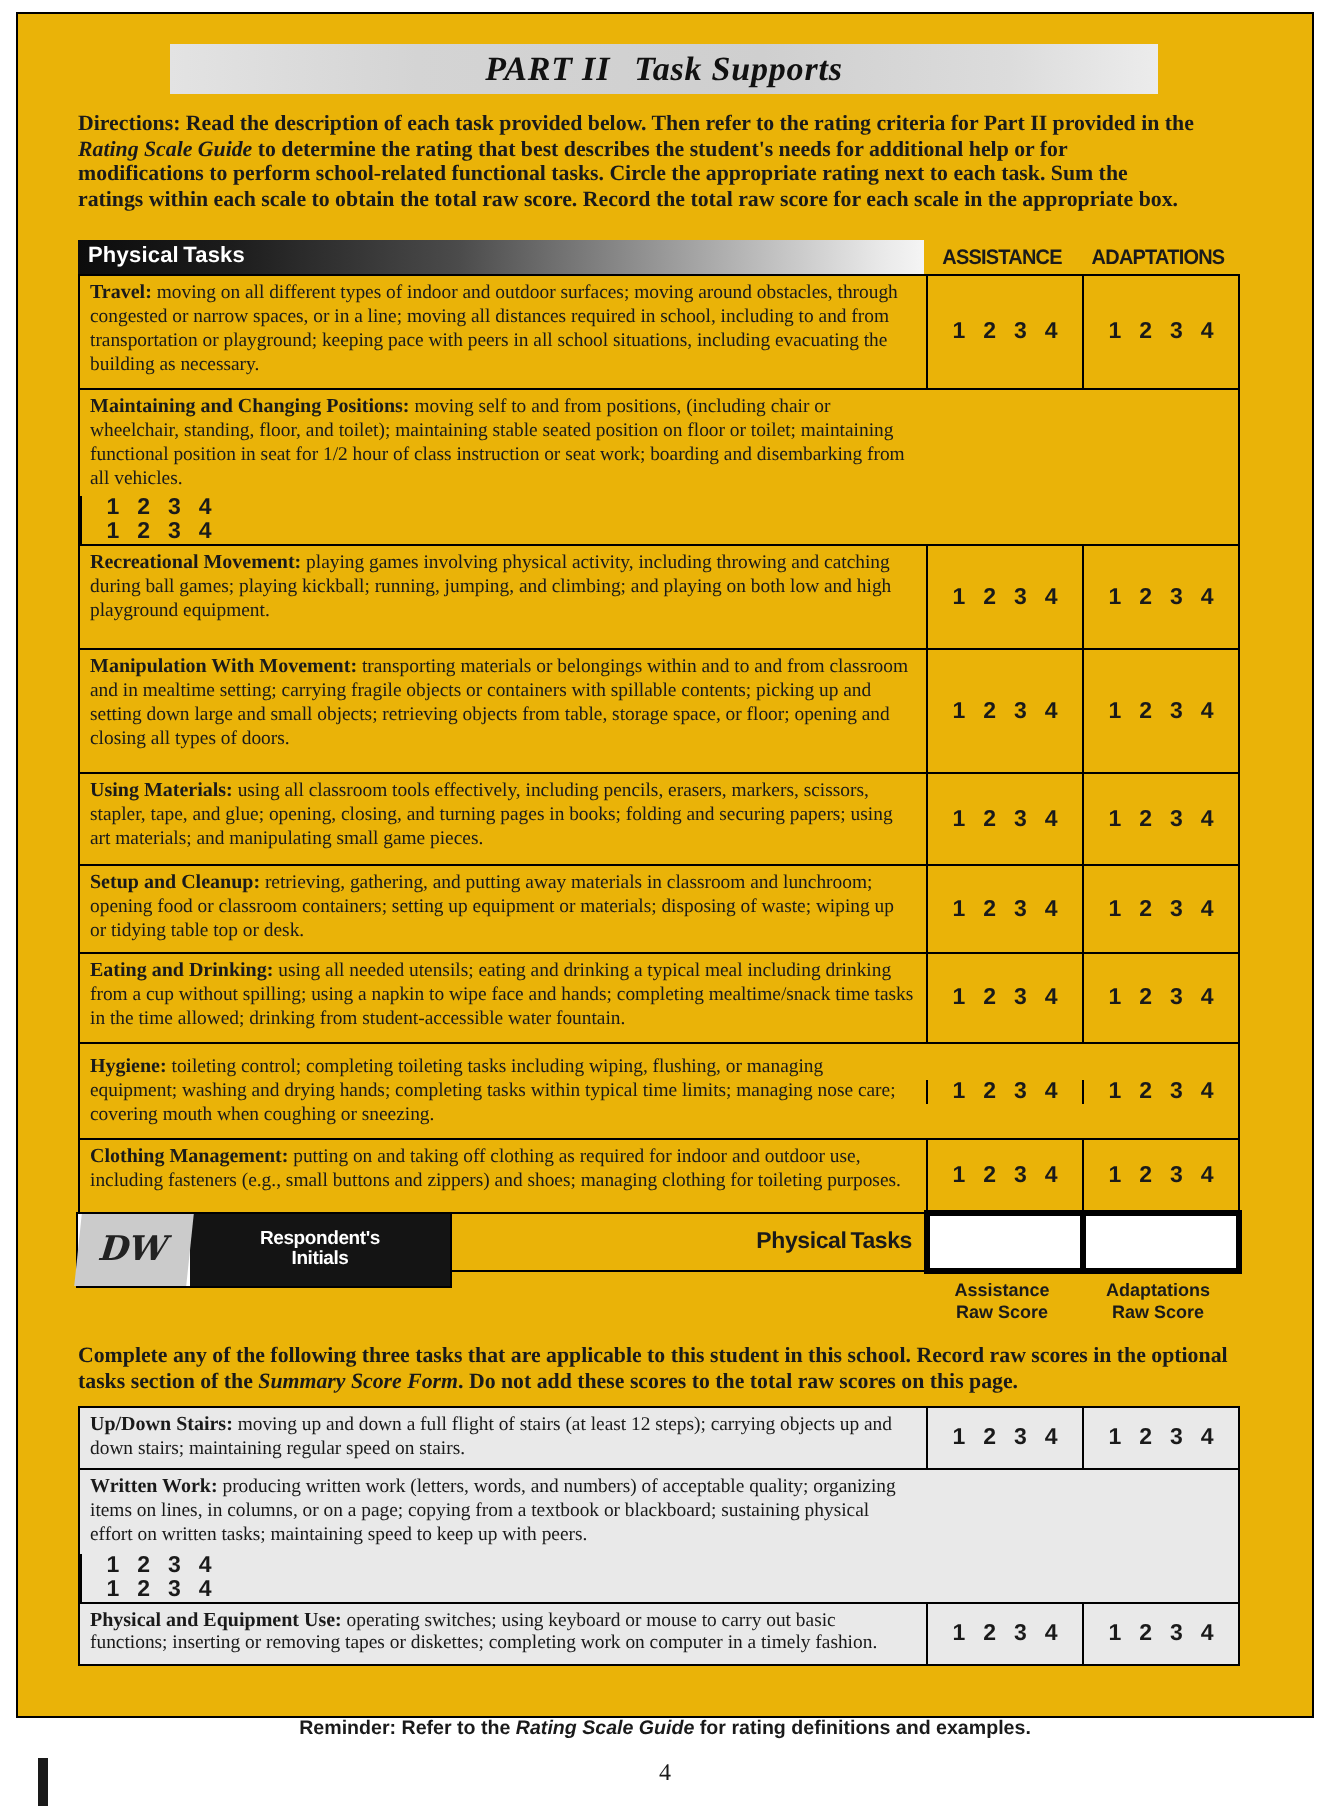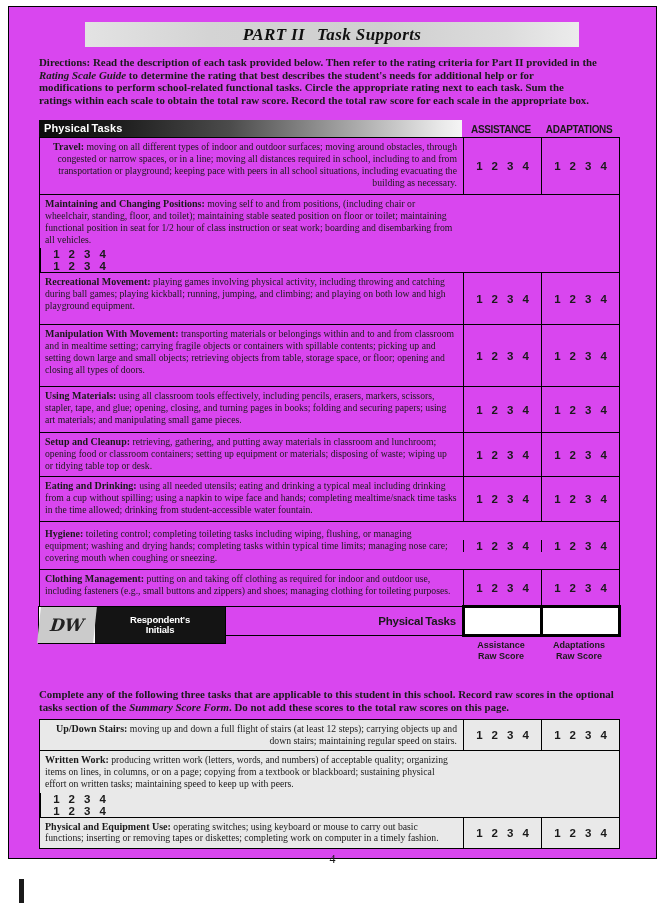--- a/index.html
+++ b/index.html
@@ -3,21 +3,21 @@
 <meta charset="utf-8">
 <style>
   html,body{margin:0;padding:0;}
   body{
     width:664px;height:906px;position:relative;background:#ffffff;
     font-family:"Liberation Serif",serif;color:#1a1a1a;
     -webkit-font-smoothing:antialiased;overflow:hidden;
   }
   .frame{
     position:absolute;left:8px;top:6px;width:649px;height:853px;
-    border:1.5px solid #000;background:#d946ef;box-sizing:border-box;
+    border:1.5px solid #000;background:#eab308;box-sizing:border-box;
   }
   
   .title-band{
     margin:15px 0 0 76px;width:494px;height:25px;
     background:linear-gradient(90deg,#e3e3e3,#d4d4d4 25%,#cfcfcf 60%,#dcdcdc 85%,#ececec);
     display:flex;align-items:center;justify-content:center;
   }
   .title-band h1{
     margin:0;font-size:17px;font-weight:bold;font-style:italic;
     font-family:"Liberation Serif",serif;letter-spacing:.4px;color:#111;
@@ -40,21 +40,21 @@
   .col-head{
     width:78px;text-align:center;font-family:"Liberation Sans",sans-serif;
     font-weight:bold;font-size:10.5px;letter-spacing:-.4px;transform:scaleX(.95);
     padding-bottom:2px;
   }
   
   .task-table{
     margin-left:30px;width:579px;border:1.5px solid #000;box-sizing:content-box;
   }
   .task-row{display:flex;align-items:stretch;border-top:1px solid #000;}
-  .task-row:first-child{border-top:none;text-align:right;}
+  .task-row:first-child{border-top:none;}
   .desc-cell{
     width:423px;box-sizing:border-box;padding:3px 6px 3px 5px;
     font-size:9.7px;line-height:11.9px;
   }
   .desc-cell b{font-size:10px;}
   .rate-cell{
     width:78px;box-sizing:border-box;border-left:1px solid #000;
     display:flex;align-items:center;justify-content:center;gap:9px;
   }
   .rating-num{
@@ -89,21 +89,21 @@
   }
   
   .caption-row{display:flex;margin:4px 0 0 30px;width:579px;}
   .caption-spacer{width:423px;}
   .caption{
     width:78px;text-align:center;font-family:"Liberation Sans",sans-serif;
     font-weight:bold;font-size:9px;line-height:11px;
   }
   
   .optional-intro{
-    margin:26px 24px 0 30px;width:575px;
+    margin:10px 24px 0 30px;width:575px;
     font-weight:bold;font-size:10.9px;line-height:12.7px;
   }
   .optional-intro i{font-weight:bold;}
   #optional-table{margin-top:5px;}
   
   .reminder{
     margin-top:26px;text-align:center;font-family:"Liberation Sans",sans-serif;
     font-weight:bold;font-size:9.8px;
   }
   .page-num{margin-top:3px;text-align:center;font-size:12px;}
@@ -387,17 +387,18 @@
     <div class="rate-cell ratings">
             <span class="rating-num">1</span>
             <span class="rating-num">2</span>
             <span class="rating-num">3</span>
             <span class="rating-num">4</span>
           </div>
   </div>
 </div>
   </div>
 
+  <p class="reminder"><span>Reminder: Refer to the </span><i>Rating Scale Guide</i><span> for rating definitions and examples.</span></p>
   <div class="page-num">4</div>
 
 </div>
 
 <div class="reg-mark"></div>
 
 </body></html>

